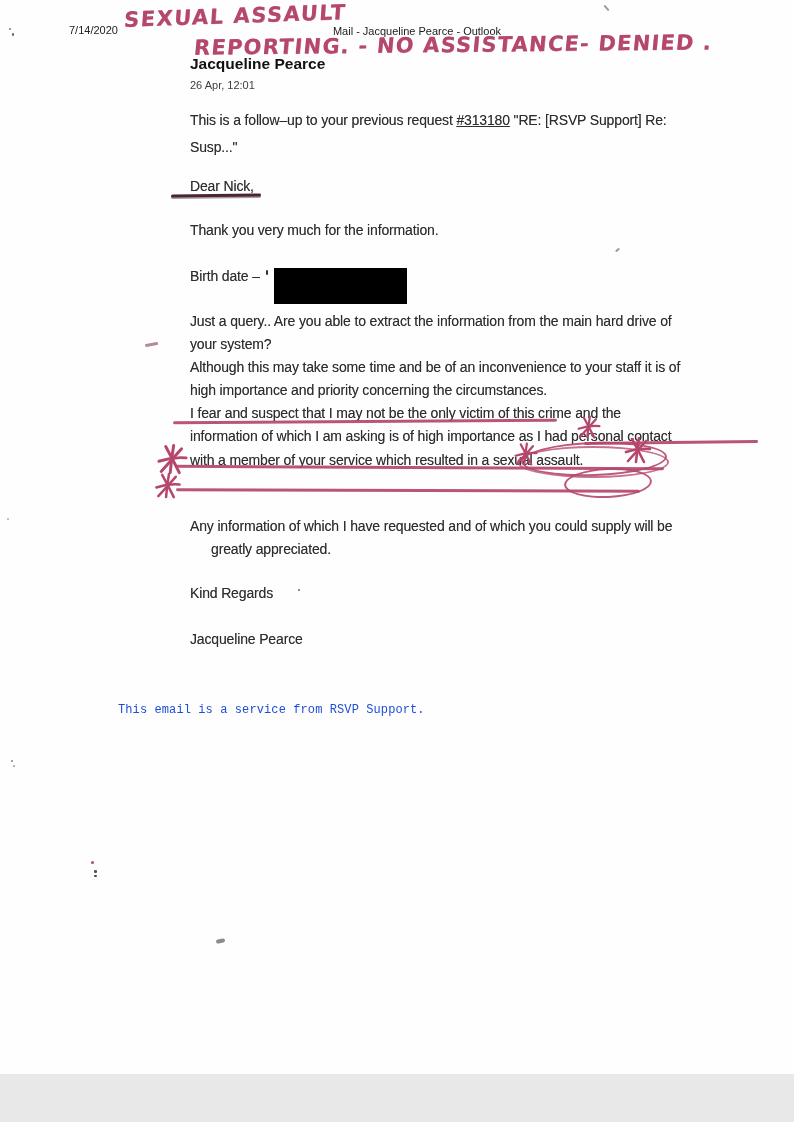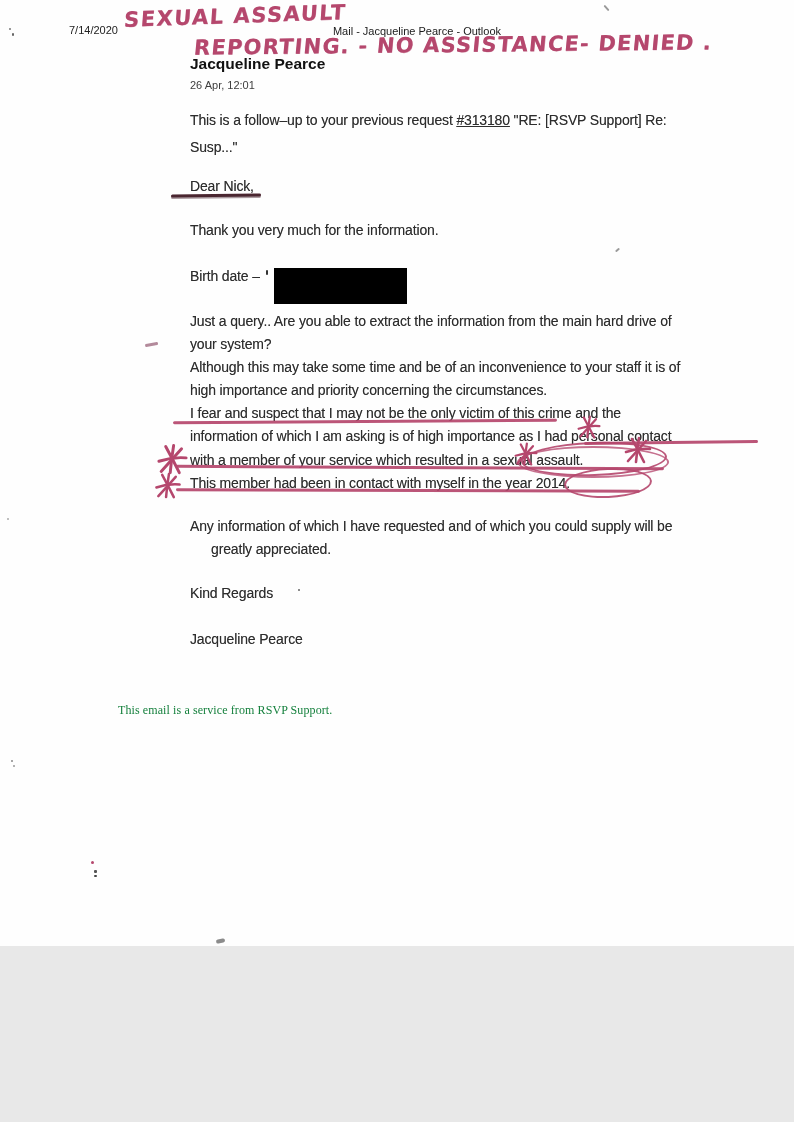--- a/index.html
+++ b/index.html
@@ -1,17 +1,17 @@
 <!DOCTYPE html>
 <html><head>
 <meta charset="utf-8">
 <style>
   html,body{margin:0;padding:0;background:#e8e8e8;}
   .page{
-    position:relative;width:794px;height:946px;background:#fefefe;
+    position:relative;width:794px;height:1074px;background:#fefefe;
     margin:0 auto;overflow:hidden;
     font-family:"Liberation Sans",sans-serif;color:#2d2d2d;
   }
   .scan-date{position:absolute;left:69px;top:24px;font-size:11px;color:#222;}
   .header-title{position:absolute;left:0;top:25px;width:834px;text-align:center;font-size:11px;color:#1a1a1a;}
   .hw{
     position:absolute;color:#b5476d;font-family:"DejaVu Sans",sans-serif;
     font-weight:bold;white-space:nowrap;
     text-shadow:0.4px 0.3px 0 rgba(181,71,109,0.55);
   }
@@ -39,22 +39,22 @@
   .ellipse.dbl::after{
     content:"";position:absolute;left:-6px;top:2px;right:-4px;bottom:-4px;
     border:2px solid #b5476d;border-radius:50%;transform:rotate(2deg);opacity:0.85;
   }
   .e1{left:521px;top:442px;width:142px;height:30px;transform:rotate(-2deg);}
   .e2{left:564px;top:468px;width:84px;height:26px;transform:rotate(-2.5deg);}
   .star{position:absolute;}
   .star svg, svg.star{display:block;}
   .speck{position:absolute;border-radius:1px;}
   .footer{
-    position:absolute;left:118px;top:703px;font-size:12px;color:#15803d;
-    font-family:Liberation Serif, serif;letter-spacing:0.1px;
+    position:absolute;left:118px;top:703px;font-size:12px;color:#1d4ed8;
+    font-family:Liberation Mono, monospace;letter-spacing:0.1px;
   }
   .defs{position:absolute;width:0;height:0;overflow:hidden;}
 </style>
 </head>
 <body>
 
 <svg class="defs" xmlns="http://www.w3.org/2000/svg">
   <symbol id="hand-star" viewBox="0 0 30 30">
     <g fill="none" stroke="#b5476d" stroke-width="2.6" stroke-linecap="round">
       <path d="M3 17 Q15 13 27 14"></path>
@@ -93,21 +93,20 @@
   <div class="bl" style="top:336px;">your system?</div>
   <div class="bl" style="top:359px;">Although this may take some time and be of an inconvenience to your staff it is of</div>
   <div class="bl" style="top:382px;">high importance and priority concerning the circumstances.</div>
 
   <div class="bl" style="top:405px;">I fear and suspect that I may not be the only victim of this crime and the</div>
   <div class="ul ul1"></div>
   <div class="bl" style="top:428px;">information of which I am asking is of high importance as I had personal contact</div>
   <div class="ul ul2"></div>
   <div class="bl" style="top:452px;">with a member of your service which resulted in a sexual assault.</div>
   <div class="ul ul3"></div>
-  <div class="bl" style="top:475px;">This member had been in contact with myself in the year 2014.</div>
   <div class="ul ul4"></div>
 
   <div class="ellipse e1 dbl"></div>
   <div class="ellipse e2"></div>
 
   <svg class="star" style="left:576px;top:414px;" width="26" height="26">
       <use href="#hand-star" xlink:href="#hand-star"></use>
     </svg>
   <svg class="star" style="left:513px;top:441px;" width="26" height="26">
       <use href="#hand-star" xlink:href="#hand-star"></use>

